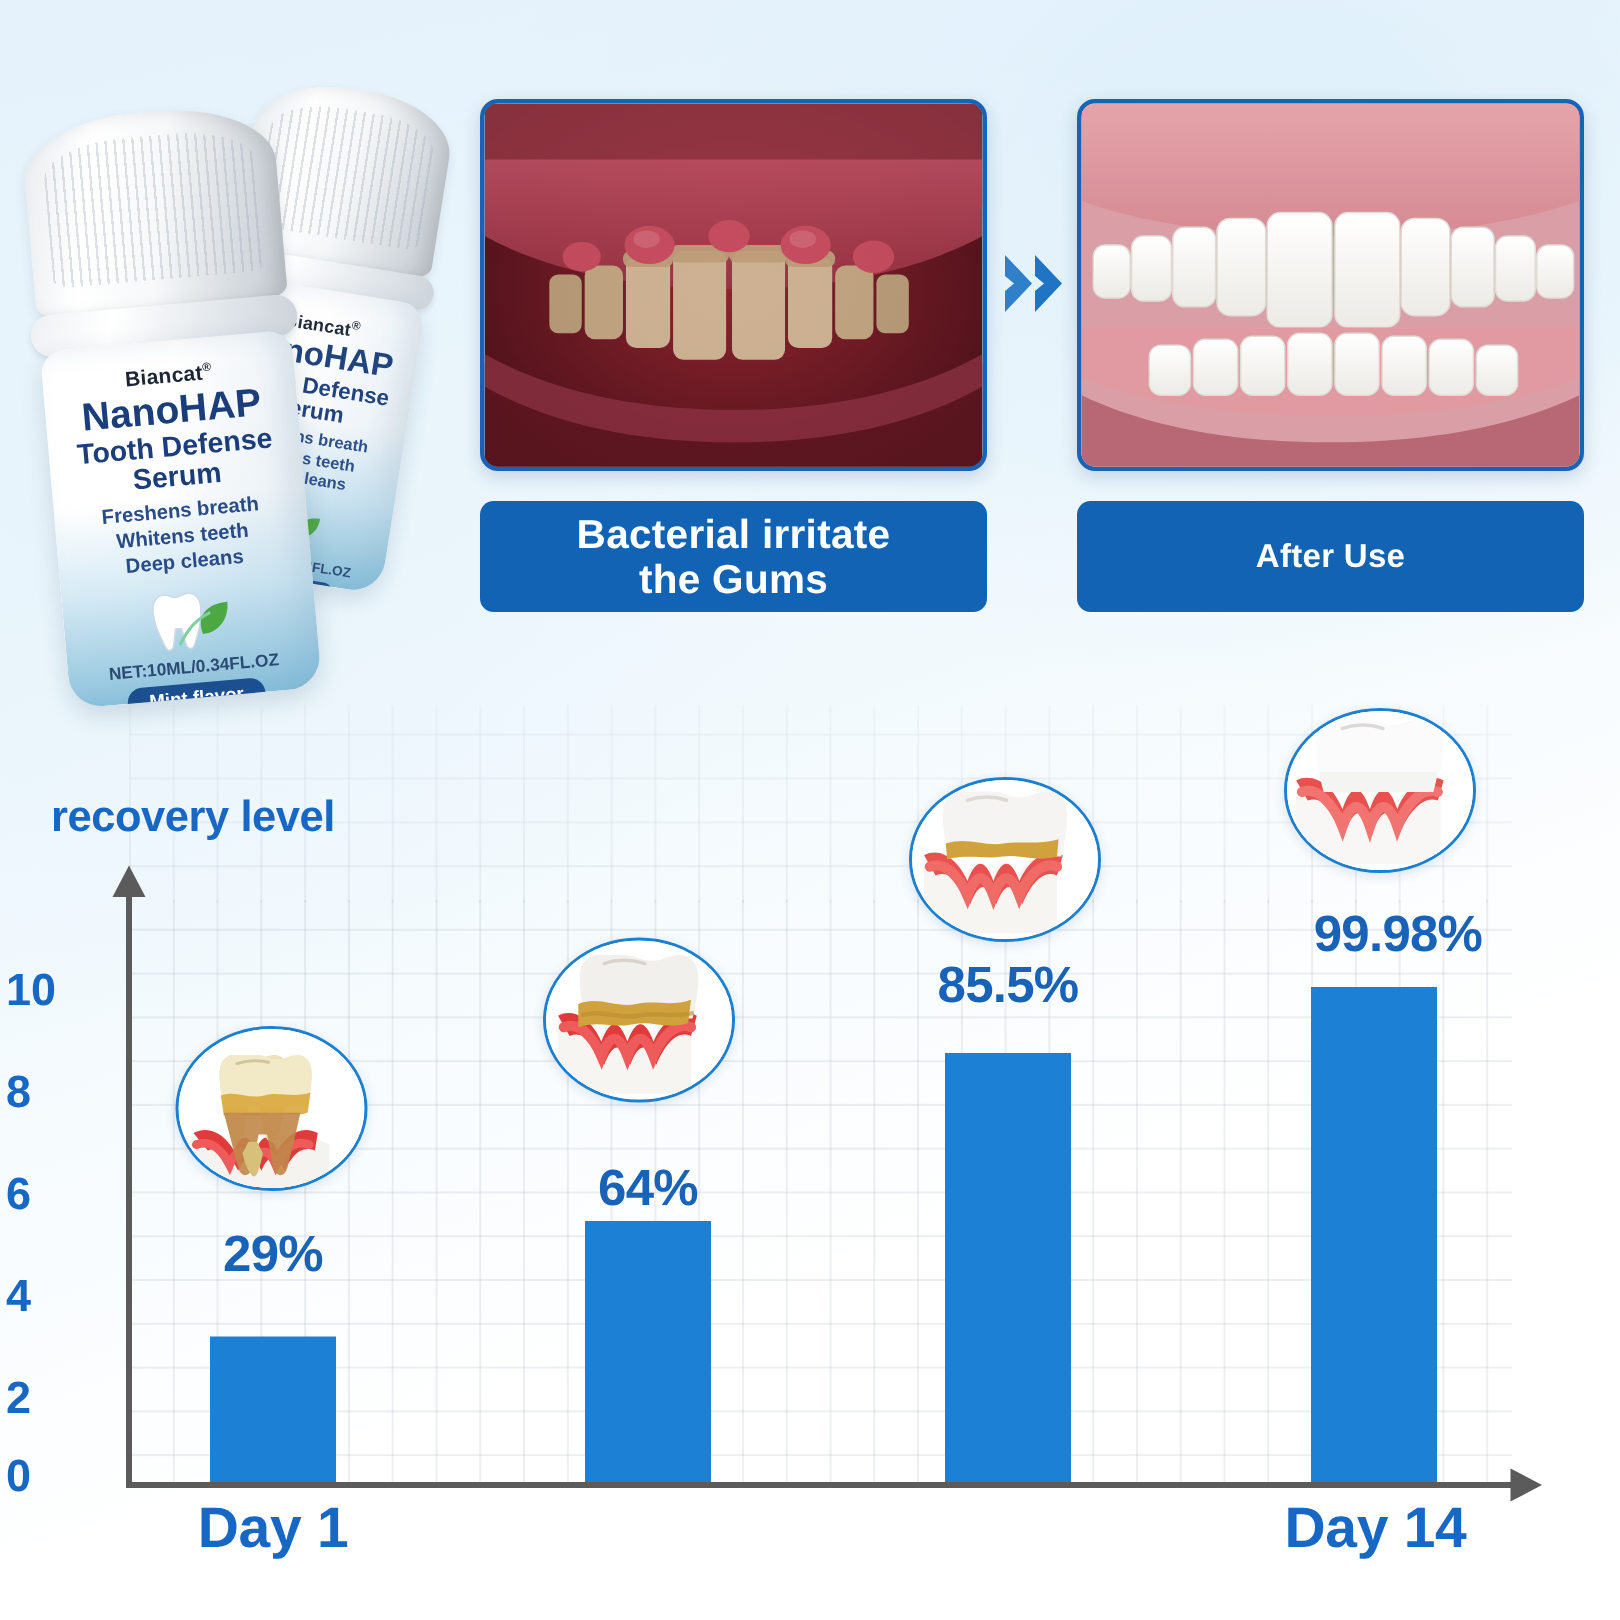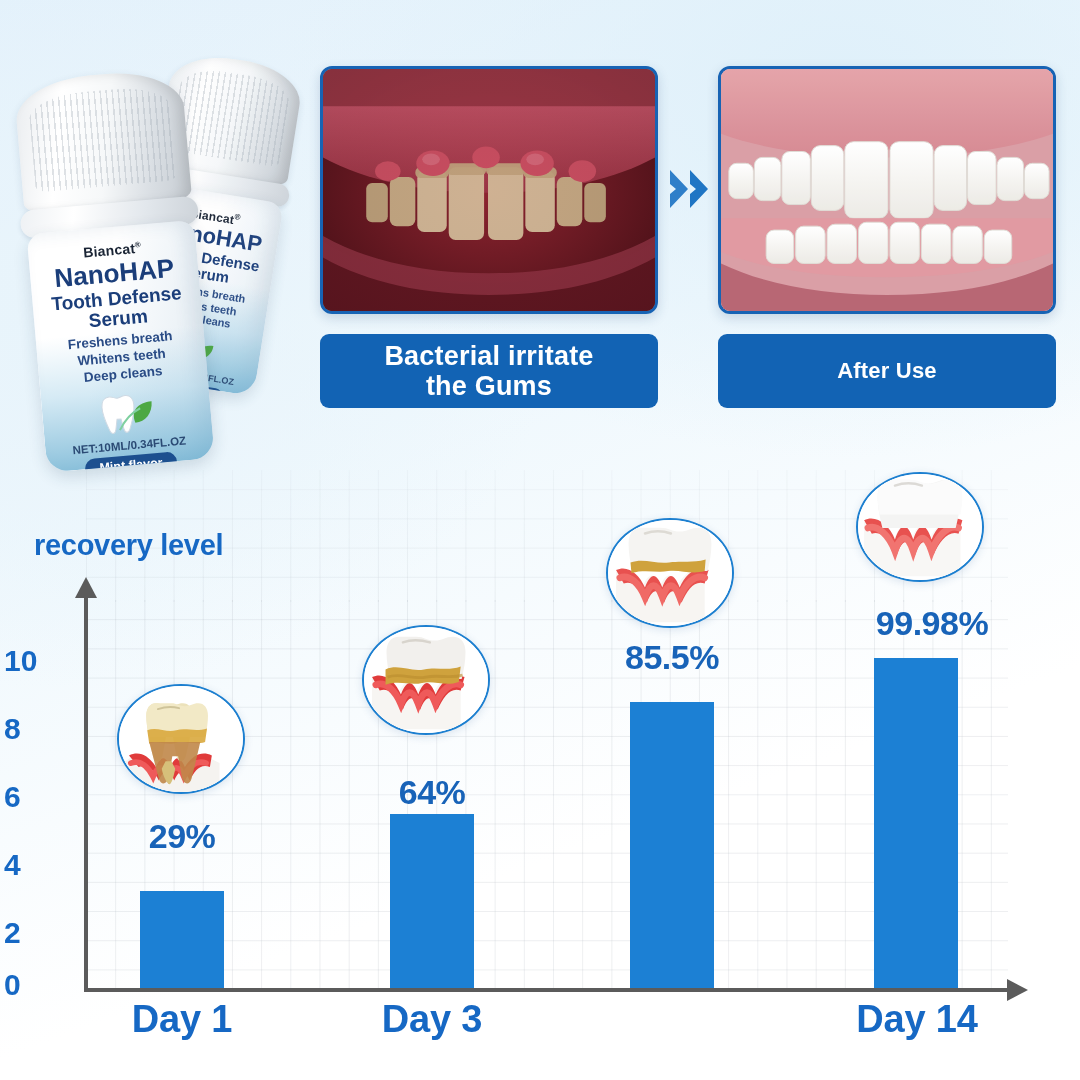--- a/index.html
+++ b/index.html
@@ -325,21 +325,20 @@
   <div class="bar" style="left:390px; width:84px; top:814px; height:174px;"></div>
   <div class="bar" style="left:630px; width:84px; top:702px; height:286px;"></div>
   <div class="bar" style="left:874px; width:84px; top:658px; height:330px;"></div>
 
   <div class="pct" style="left:100px; width:164px; top:817px;">29%</div>
   <div class="pct" style="left:350px; width:164px; top:748px;margin-top:25px;">64%</div>
   <div class="pct" style="left:588px; width:168px; top:638px;">85.5%</div>
   <div class="pct" style="left:840px; width:184px; top:604px;">99.98%</div>
 
   <div class="xlab" style="left:100px; width:164px; top:998px;">Day 1</div>
-  <div class="xlab" style="left:350px; width:164px; top:998px;">Day 3</div>
   <div class="xlab" style="left:832px; width:170px; top:998px;">Day 14</div>
 
   <div class="tooth-badge" style="left:117px; top:684px; width:128px; height:110px;">
     <svg viewBox="0 0 128 110" width="100%" height="100%">
       <rect width="128" height="110" fill="#fff"></rect>
       <path d="M12 74c10-4 18 2 24 10 5-10 11-10 16 0 5-10 11-10 16 0 6-8 14-14 24-10l12 6v30H4V80z" fill="#f5f3f0"></path>
       <path d="M10 72c12-6 22 2 28 12 5-12 10-12 15 0 5-12 10-12 15 0 6-10 16-18 28-12l-2 12c-10-4-16 4-21 14-5-12-11-12-16 0-5-12-11-12-16 0-5-10-11-18-21-14z" fill="#e03b3b"></path>
       <path d="M12 80c10-4 18 4 23 14 5-12 11-12 16 0 5-12 11-12 16 0 5-10 13-18 23-14" fill="none" stroke="#ef5a5a" stroke-width="6" stroke-linecap="round"></path>
       <path d="M38 18c-6 0-10 5-10 13 0 12 4 30 7 42 2 7 8 7 10-1l4-22h6l4 22c2 8 8 8 10 1 3-12 7-30 7-42 0-8-4-13-10-13-6 0-8 3-14 3s-8-3-14-3z" fill="#ece2bb"></path>
       <path d="M38 18c-6 0-10 5-10 13 0 6 1 14 3 22h58c2-8 3-16 3-22 0-8-4-13-10-13-6 0-8 3-14 3s-8-3-14-3z" fill="#f2e9c6"></path>

